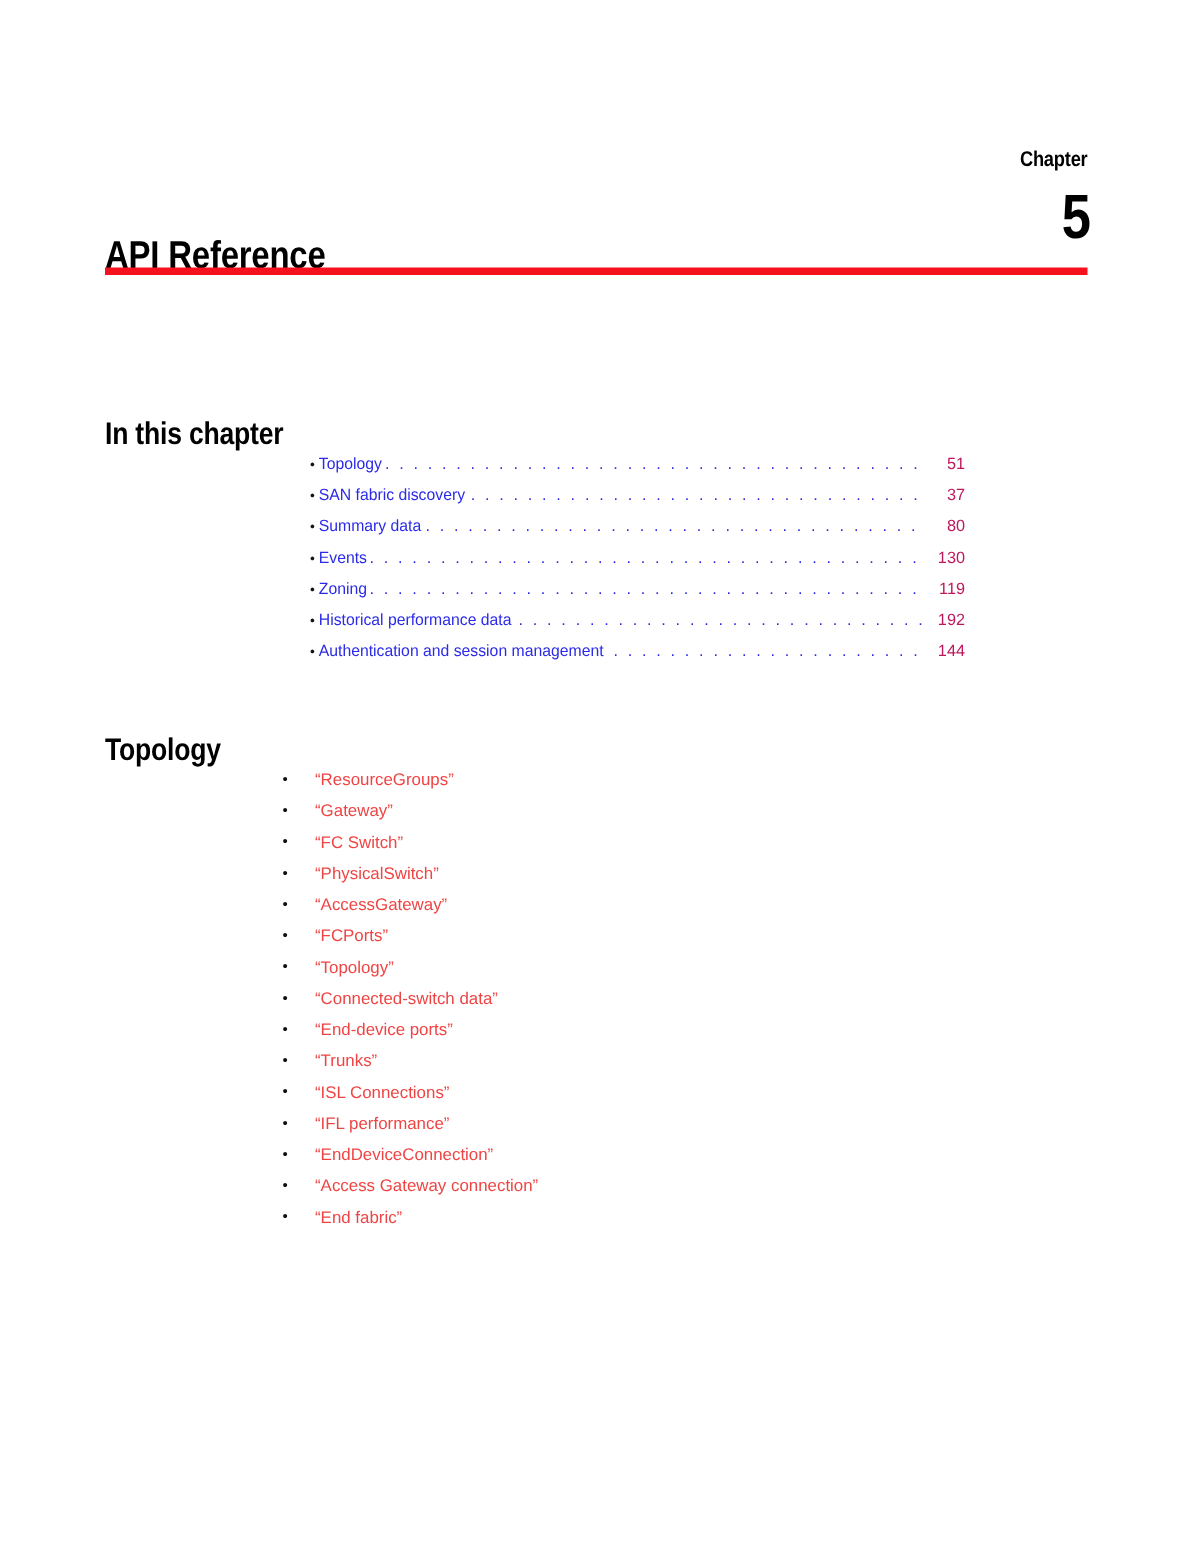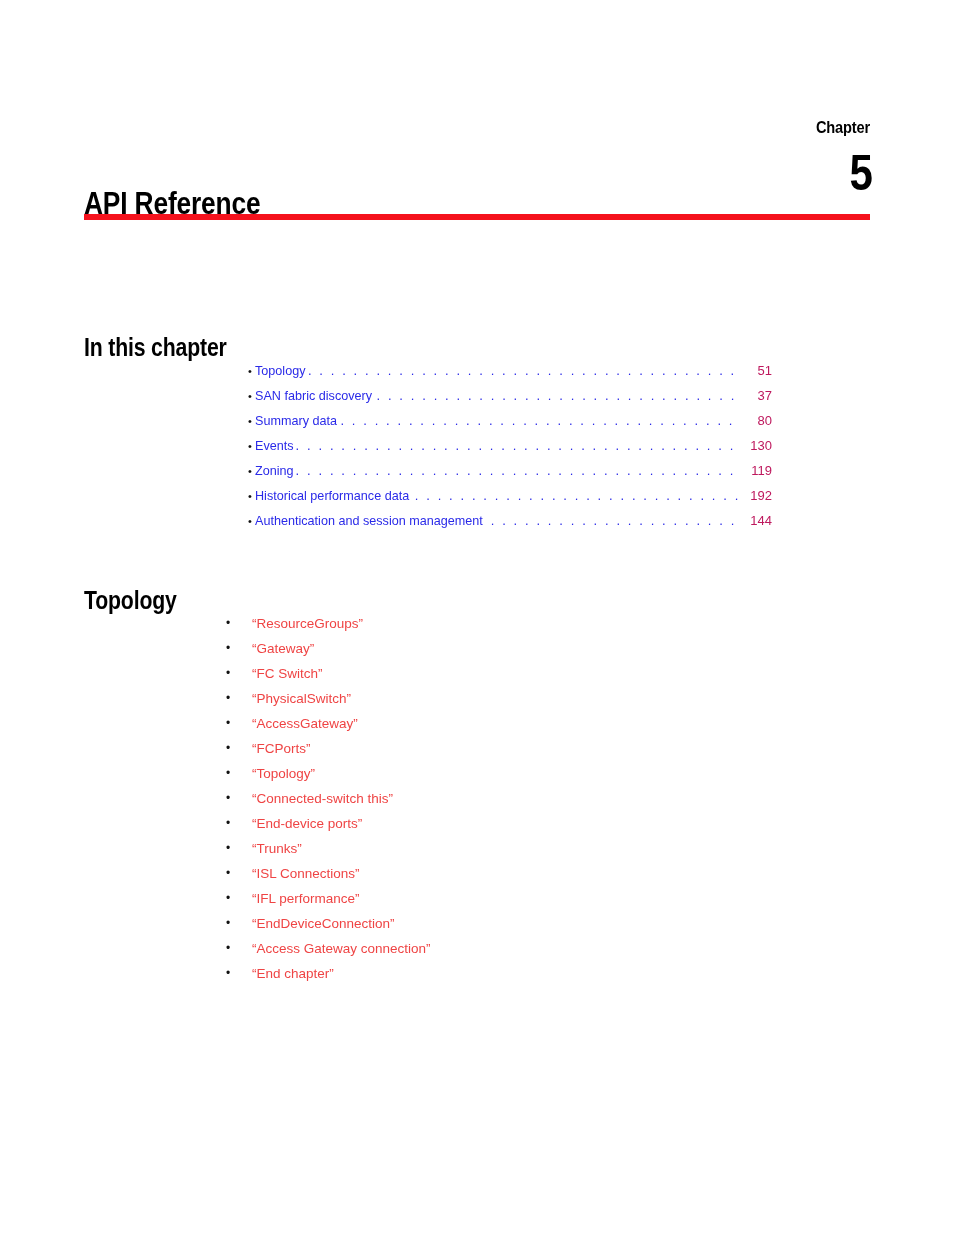--- a/index.html
+++ b/index.html
@@ -235,23 +235,23 @@
   <h2 class="section-heading topology">Topology</h2>
 
   <div class="topo-list" id="topo-list">
       <div class="topo-item"><span class="topo-bullet">•</span><span class="topo-label">“ResourceGroups”</span></div>
       <div class="topo-item"><span class="topo-bullet">•</span><span class="topo-label">“Gateway”</span></div>
       <div class="topo-item"><span class="topo-bullet">•</span><span class="topo-label">“FC Switch”</span></div>
       <div class="topo-item"><span class="topo-bullet">•</span><span class="topo-label">“PhysicalSwitch”</span></div>
       <div class="topo-item"><span class="topo-bullet">•</span><span class="topo-label">“AccessGateway”</span></div>
       <div class="topo-item"><span class="topo-bullet">•</span><span class="topo-label">“FCPorts”</span></div>
       <div class="topo-item"><span class="topo-bullet">•</span><span class="topo-label">“Topology”</span></div>
-      <div class="topo-item"><span class="topo-bullet">•</span><span class="topo-label">“Connected-switch this”</span></div>
+      <div class="topo-item"><span class="topo-bullet">•</span><span class="topo-label">“Connected-switch data”</span></div>
       <div class="topo-item"><span class="topo-bullet">•</span><span class="topo-label">“End-device ports”</span></div>
       <div class="topo-item"><span class="topo-bullet">•</span><span class="topo-label">“Trunks”</span></div>
       <div class="topo-item"><span class="topo-bullet">•</span><span class="topo-label">“ISL Connections”</span></div>
       <div class="topo-item"><span class="topo-bullet">•</span><span class="topo-label">“IFL performance”</span></div>
       <div class="topo-item"><span class="topo-bullet">•</span><span class="topo-label">“EndDeviceConnection”</span></div>
       <div class="topo-item"><span class="topo-bullet">•</span><span class="topo-label">“Access Gateway connection”</span></div>
-      <div class="topo-item"><span class="topo-bullet">•</span><span class="topo-label">“End chapter”</span></div>
+      <div class="topo-item"><span class="topo-bullet">•</span><span class="topo-label">“End fabric”</span></div>
     </div>
 
 </div>
 
 </body></html>

